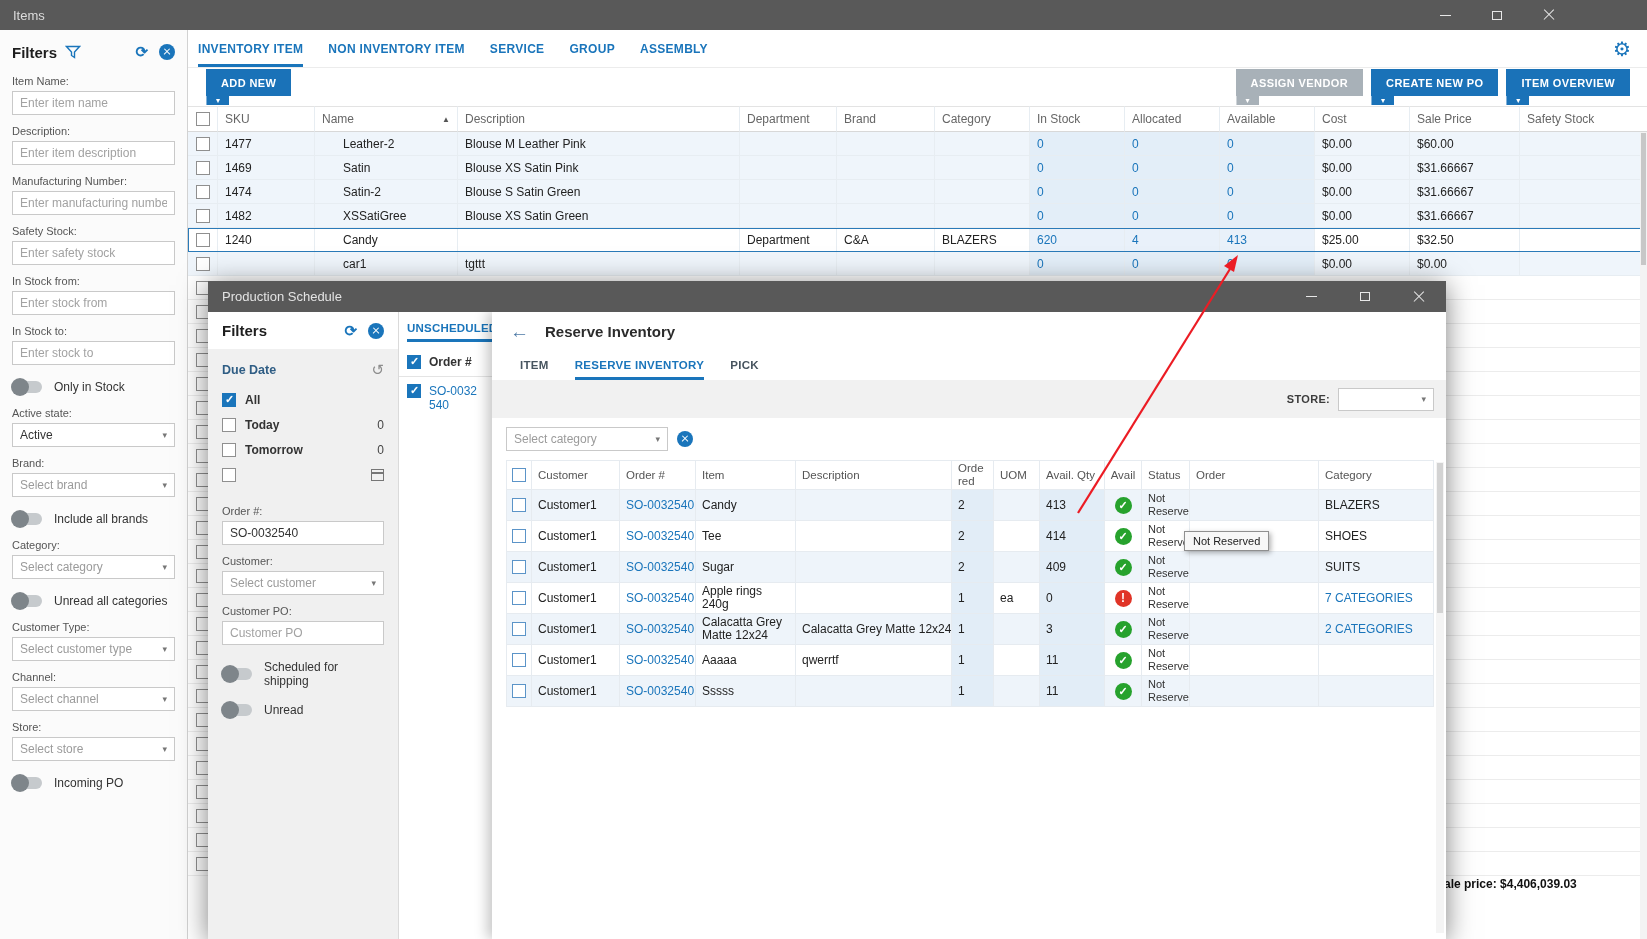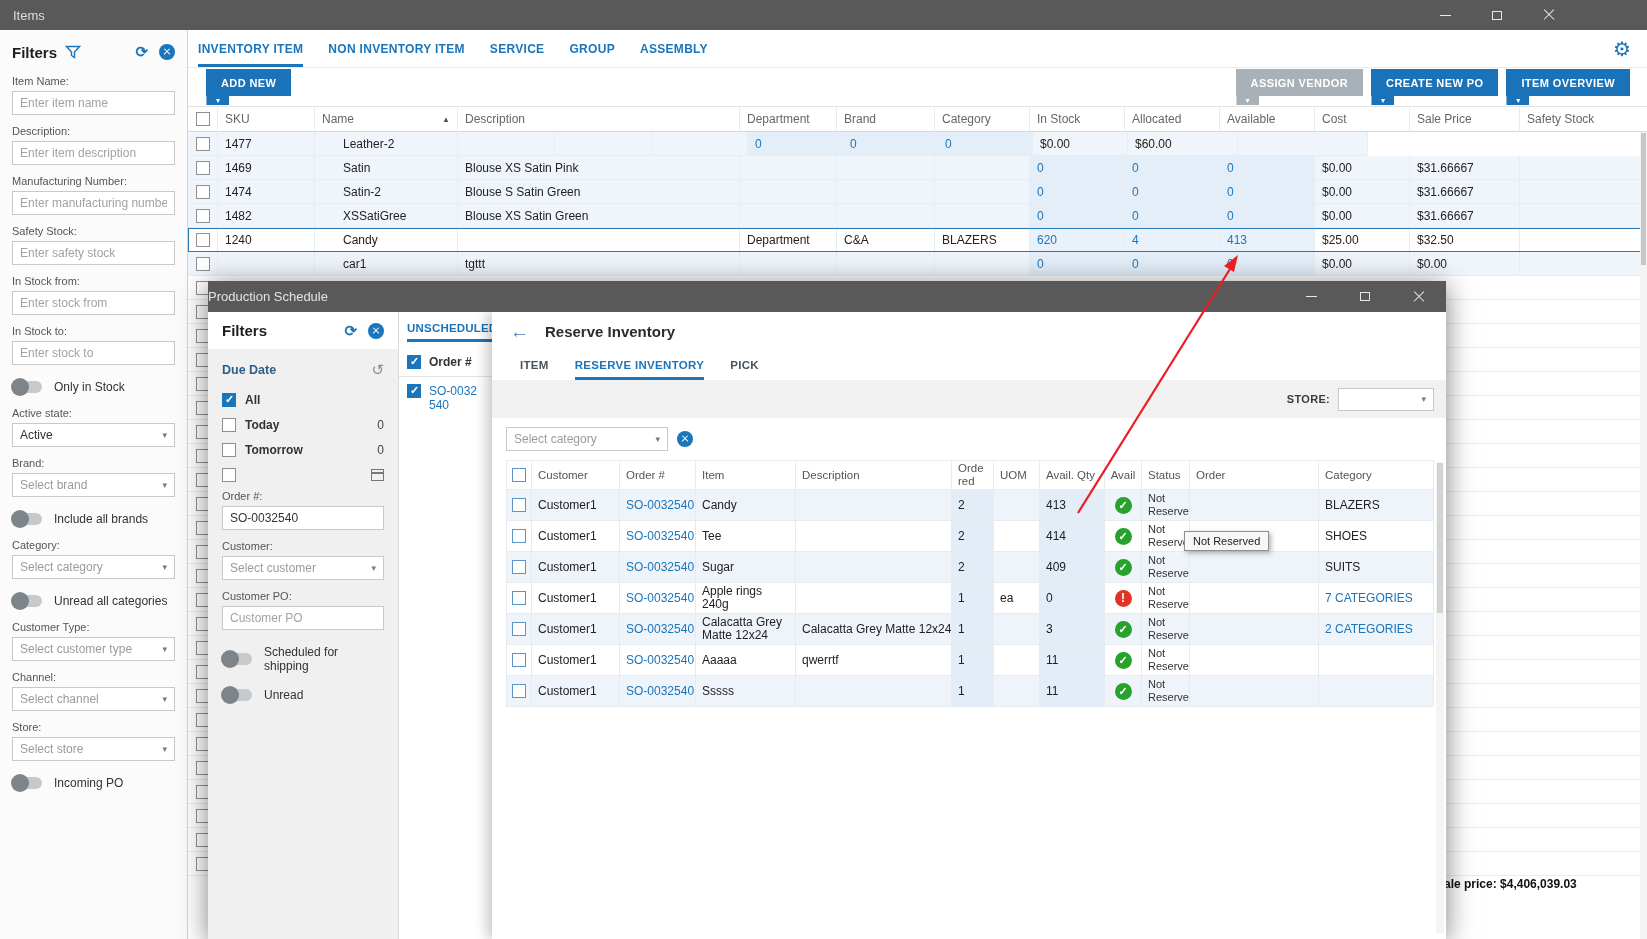--- a/index.html
+++ b/index.html
@@ -87,21 +87,21 @@
   
   .cb { width:14px; height:14px; border:1px solid #8f8f8f; background:#fff; display:inline-block; flex:none; position:relative; cursor:pointer; }
   .cb.blue { border-color:#5b94c8; }
   .cb.checked { background:#1a75bb; border-color:#1a75bb; }
   .cb.checked::after { content:"✓"; position:absolute; left:2px; top:-1px; color:#fff; font-size:11px; font-weight:bold; }
 
   
   .dialog { position:absolute; left:208px; top:281px; width:1238px; height:658px; background:#fff;
     z-index:10; box-shadow:0 4px 26px rgba(0,0,0,.5); }
   .dlg-titlebar { height:31px; background:#595959; display:flex; align-items:center; }
-  .dlg-title { font-size:13px; color:#e3e3e3; }
+  .dlg-title { margin-left:14px; font-size:13px; color:#e3e3e3; }
   .dlg-controls { margin-left:auto; display:flex; height:100%; }
   .dlg-controls .wc { width:54px; }
   .dlg-body { position:absolute; top:31px; left:0; right:0; bottom:0; overflow:hidden; }
 
   .ps-filters { position:absolute; left:0; top:0; width:191px; bottom:0; background:#fff; border-right:1px solid #dadada; }
   .ps-head { height:37px; display:flex; align-items:center; padding:0 14px; }
   .ps-body { position:absolute; top:37px; left:0; right:0; bottom:0; background:#f0f0f0; padding:10px 14px 0; }
   .due-row { display:flex; align-items:center; margin:2px 0 8px; }
   .due-label { font-size:12.5px; font-weight:bold; color:#2f5d84; }
   .undo { margin-left:auto; color:#8d8d8d; font-size:15px; cursor:pointer; }
@@ -332,20 +332,21 @@
       <div class="gc col-safety">Safety Stock</div>
     </div>
 
     <div class="gbody">
       <div class="grow r-tint">
         <div class="gc col-check">
             <span class="cb"></span>
           </div>
         <div class="gc col-sku">1477</div>
         <div class="gc col-name indent">Leather-2</div>
+        <div class="gc col-desc">Blouse M Leather Pink</div>
         <div class="gc col-dept"></div>
         <div class="gc col-brand"></div>
         <div class="gc col-cat"></div>
         <div class="gc col-n num">0</div>
         <div class="gc col-n num">0</div>
         <div class="gc col-n num">0</div>
         <div class="gc col-n">$0.00</div>
         <div class="gc col-sale">$60.00</div>
         <div class="gc col-safety"></div>
       </div>
@@ -611,21 +612,21 @@
         <div class="ck-row">
           <span class="cb"></span>
           <span class="ck-label">Tomorrow</span>
           <span class="ck-count">0</span>
         </div>
         <div class="ck-row">
           <span class="cb"></span>
           <span class="cal"></span>
         </div>
 
-        <div class="fld-label" style="margin-top:3px">Order #:</div>
+        <div class="fld-label" style="margin-top:18px">Order #:</div>
         <input class="txt" type="text" value="SO-0032540" style="">
 
         <div class="fld-label">Customer:</div>
         <div class="select">
           <span>Select customer</span>
           <span class="chev">▾</span>
         </div>
 
         <div class="fld-label">Customer PO:</div>
         <input class="txt" type="text" placeholder="Customer PO" style="">

